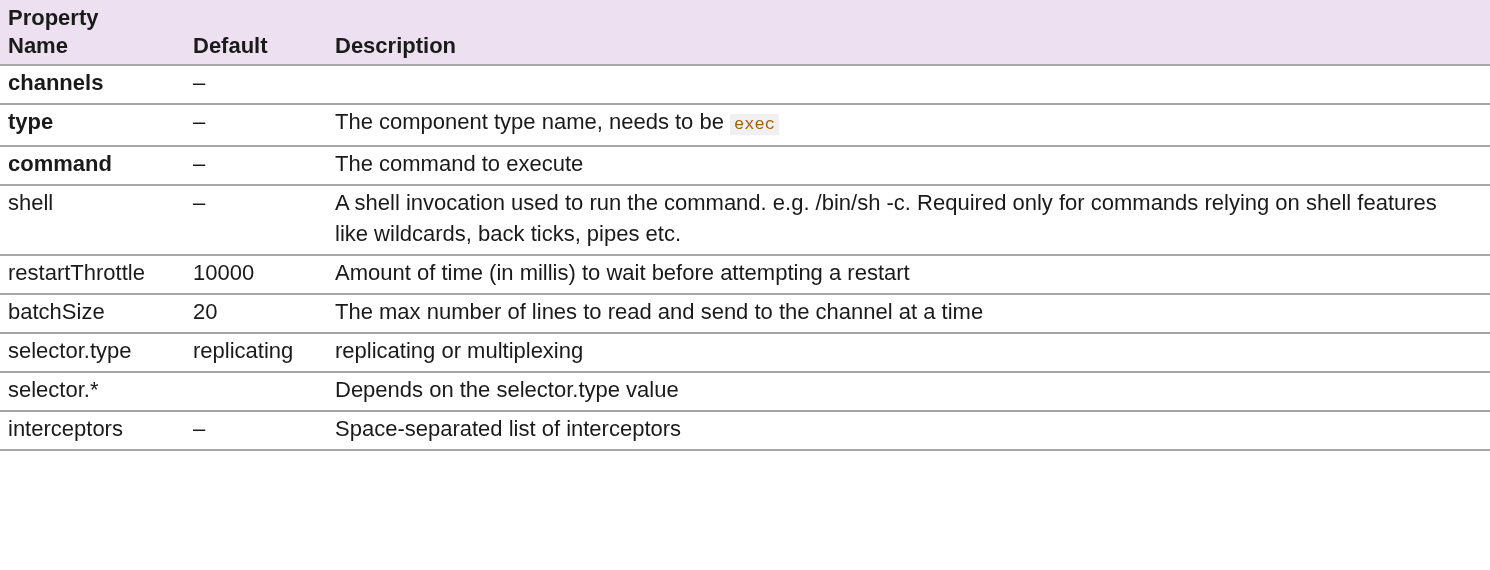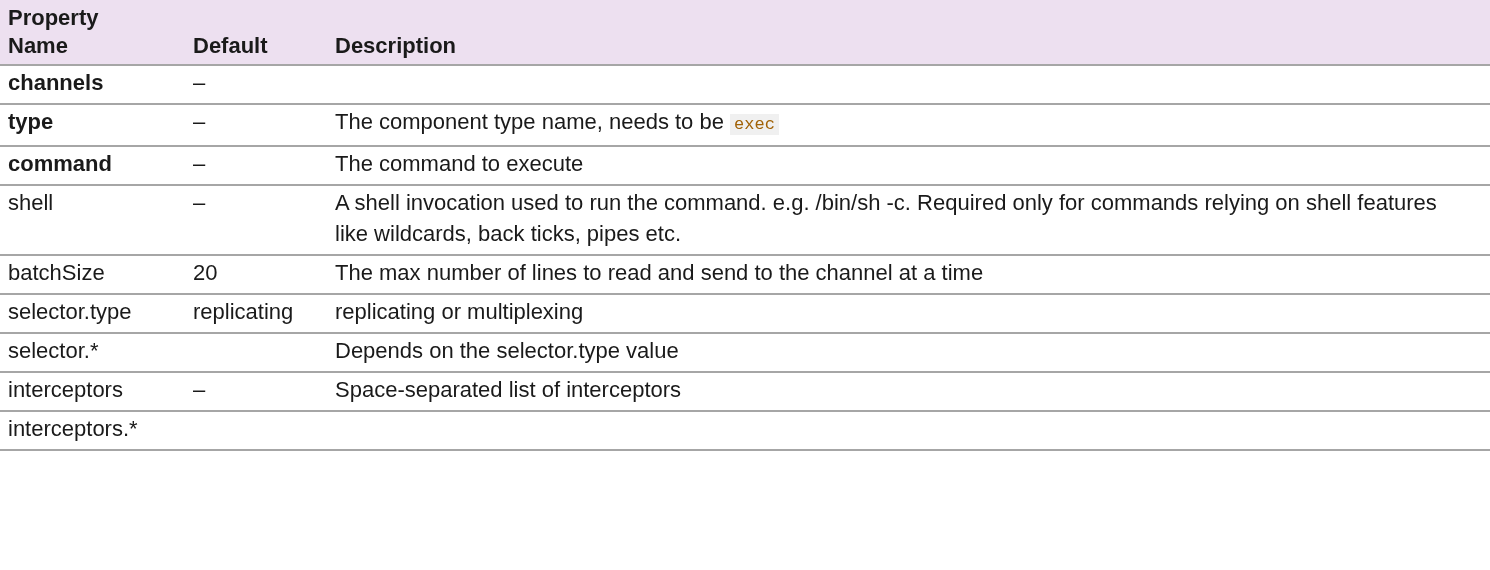--- a/index.html
+++ b/index.html
@@ -94,20 +94,25 @@
           <td class="col-name bold">command</td>
           <td class="col-default">–</td>
           <td class="col-desc">The command to execute</td>
         </tr>
         <tr>
           <td class="col-name">shell</td>
           <td class="col-default">–</td>
           <td class="col-desc">A shell invocation used to run the command. e.g. /bin/sh -c. Required only for commands relying on shell features like wildcards, back ticks, pipes etc.</td>
         </tr>
         <tr>
+          <td class="col-name">restartThrottle</td>
+          <td class="col-default">10000</td>
+          <td class="col-desc">Amount of time (in millis) to wait before attempting a restart</td>
+        </tr>
+        <tr>
           <td class="col-name">batchSize</td>
           <td class="col-default">20</td>
           <td class="col-desc">The max number of lines to read and send to the channel at a time</td>
         </tr>
         <tr>
           <td class="col-name">selector.type</td>
           <td class="col-default">replicating</td>
           <td class="col-desc">replicating or multiplexing</td>
         </tr>
         <tr>

